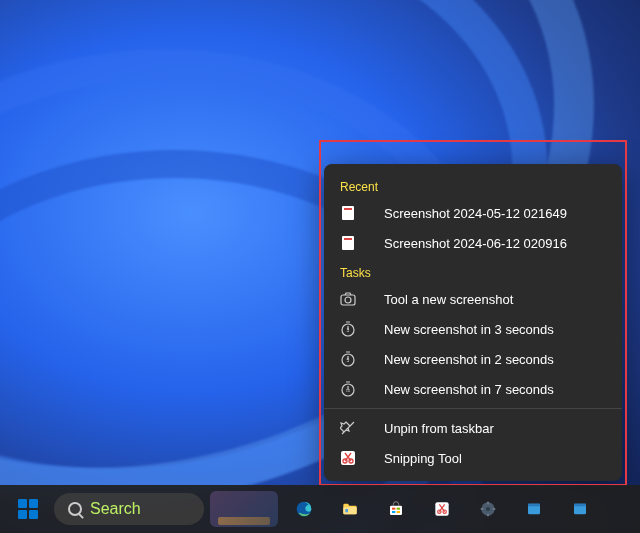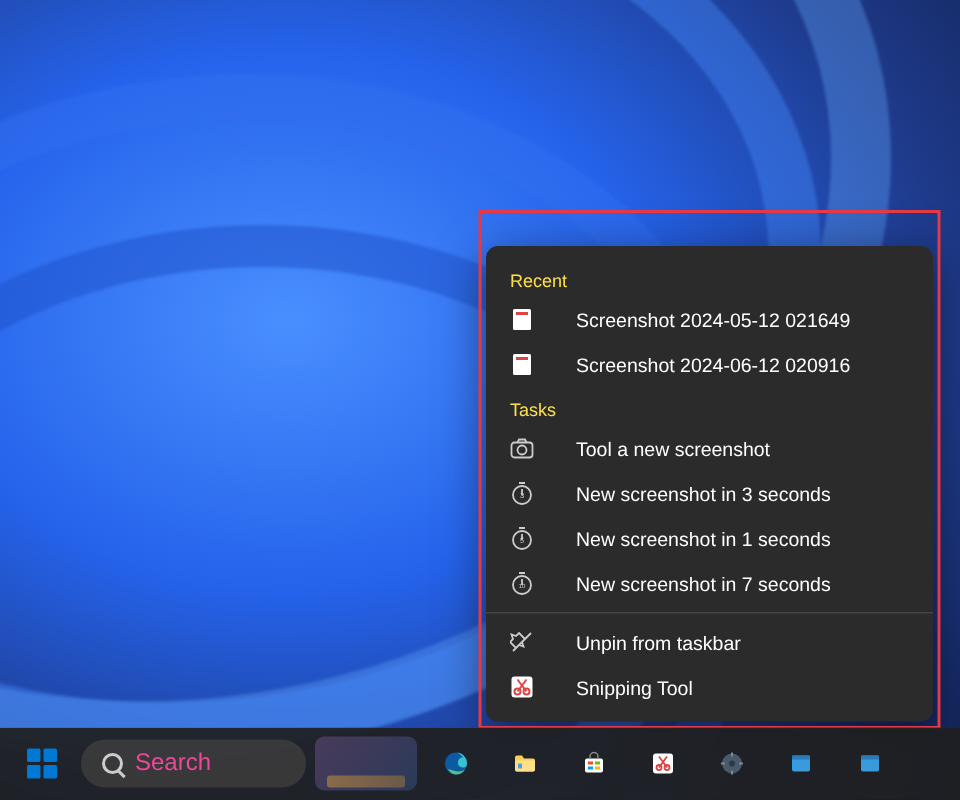--- a/index.html
+++ b/index.html
@@ -15,21 +15,21 @@
 .section-label{color:#fde047;font-size:12px;padding:8px 16px 4px}
 .item{display:flex;align-items:center;padding:7px 16px;gap:28px;cursor:pointer}
 .item-icon{width:16px;height:16px;display:flex;align-items:center;justify-content:center;flex-shrink:0}
 .sep{height:1px;background:#444;margin:4px 0}
 .file-ic{background:#fff;width:12px;height:14px;border-radius:1px;position:relative}
 .file-ic::after{content:"";position:absolute;top:2px;left:2px;right:2px;height:2px;background:#d44}
 .taskbar{position:absolute;bottom:0;left:0;right:0;height:48px;background:rgba(32,32,32,0.92);backdrop-filter:blur(20px);display:flex;align-items:center;padding:0 8px;gap:6px}
 .tb-item{width:40px;height:40px;border-radius:4px;display:flex;align-items:center;justify-content:center;cursor:pointer}
 .start-ic{display:grid;grid-template-columns:1fr 1fr;gap:2px;width:20px;height:20px}
 .start-ic div{background:#0078d4;border-radius:1px}
-.search-box{height:32px;background:rgba(60,60,60,0.9);border-radius:16px;display:flex;align-items:center;padding:0 14px;gap:8px;color:#ec4899;width:150px;cursor:text}
+.search-box{height:32px;background:rgba(60,60,60,0.9);border-radius:16px;display:flex;align-items:center;padding:0 14px;gap:8px;color:#bef264;width:150px;cursor:text}
 .search-ic{width:14px;height:14px;border:2px solid #ccc;border-radius:50%;position:relative}
 .search-ic::after{content:"";position:absolute;width:6px;height:2px;background:#ccc;bottom:-3px;right:-4px;transform:rotate(45deg)}
 .widgets{width:68px;height:36px;border-radius:6px;background:linear-gradient(135deg,#4a3a5a,#2a3a5a);display:flex;align-items:center;justify-content:center;cursor:pointer;position:relative;overflow:hidden}
 .widgets::before{content:"";position:absolute;bottom:2px;left:8px;right:8px;height:8px;background:linear-gradient(90deg,#8a6a4a,#6a5a4a);border-radius:2px}
 svg{width:16px;height:16px}
 </style>
 </head>
 <body>
 
 <div class="wallpaper">
@@ -76,21 +76,21 @@
     <span>New screenshot in 3 seconds</span>
   </div>
   <div class="item">
     <div class="item-icon">
         <svg viewBox="0 0 16 16" fill="none" stroke="#ccc" stroke-width="1.2">
           <circle cx="8" cy="9" r="6"></circle>
           <path d="M8 9V5M6 1h4"></path>
           <text x="8" y="11" font-size="5" fill="#ccc" stroke="none" text-anchor="middle">5</text>
         </svg>
       </div>
-    <span>New screenshot in 1 seconds</span>
+    <span>New screenshot in 2 seconds</span>
   </div>
   <div class="item">
     <div class="item-icon">
         <svg viewBox="0 0 16 16" fill="none" stroke="#ccc" stroke-width="1.2">
           <circle cx="8" cy="9" r="6"></circle>
           <path d="M8 9V5M6 1h4"></path>
           <text x="8" y="11" font-size="4" fill="#ccc" stroke="none" text-anchor="middle">10</text>
         </svg>
       </div>
     <span>New screenshot in 7 seconds</span>

